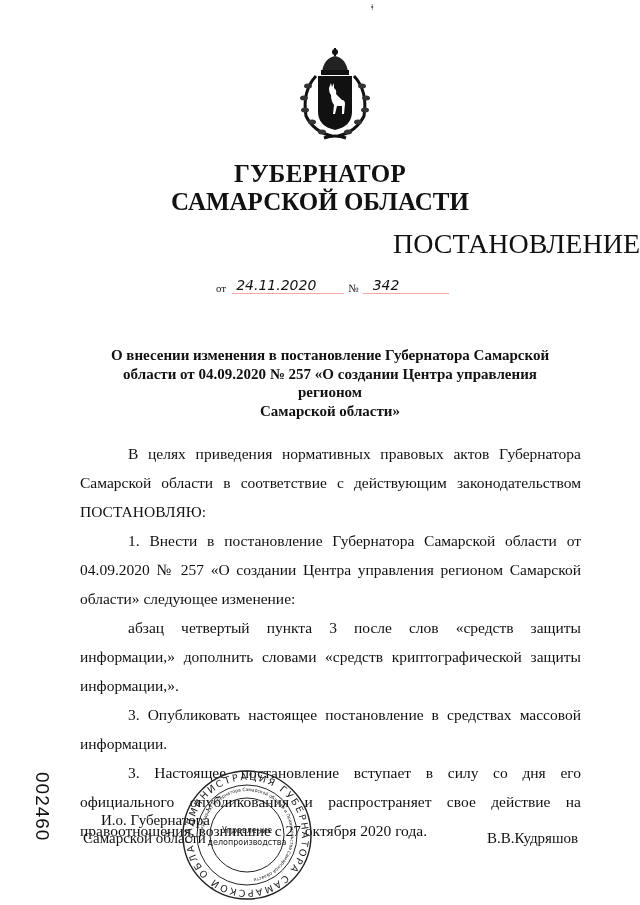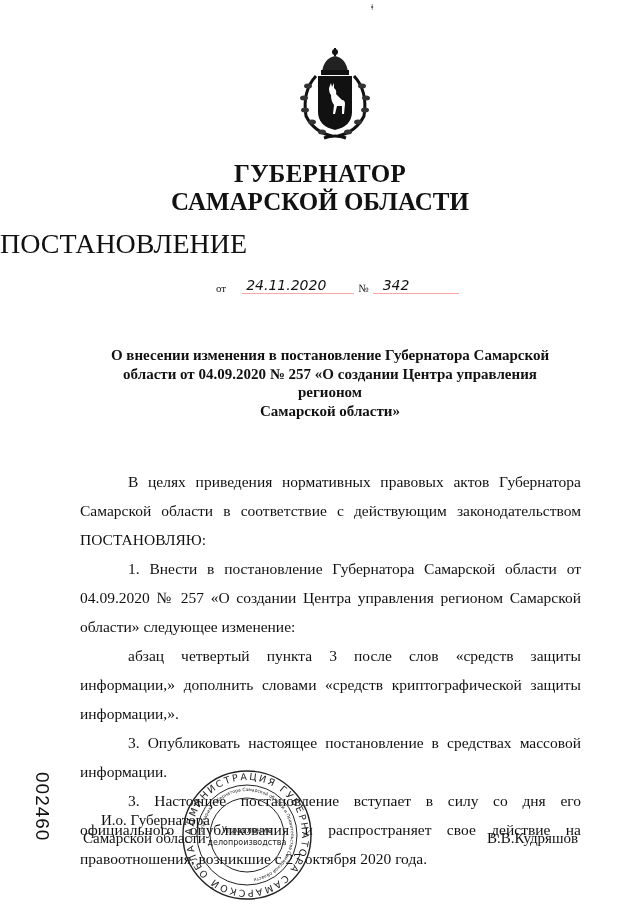--- a/index.html
+++ b/index.html
@@ -3,29 +3,29 @@
 <meta charset="utf-8">
 <style>
   html, body { margin:0; padding:0; background:#fff; }
   body { width:640px; height:905px; position:relative; overflow:hidden; color:#111;
          font-family:"Liberation Serif", "DejaVu Serif", serif; }
   .abs { position:absolute; }
   .emblem { left:296px; top:46px; width:78px; height:96px; }
   .tick { left:371px; top:2px; font-size:9px; }
   .t1 { left:0; width:640px; top:160px; text-align:center; font-weight:bold; font-size:25px; letter-spacing:0.3px; }
   .t2 { left:0; width:640px; top:188px; text-align:center; font-weight:bold; font-size:25px; }
-  .t3 { left:0; width:640px; top:228px; text-align:left; font-size:28px; }
+  .t3 { left:0; width:640px; top:228px; text-align:right; font-size:28px; }
   .dateline { left:216px; top:278px; font-size:11px; display:flex; align-items:flex-end; }
   .hand { font-family:"DejaVu Sans", sans-serif; font-style:italic; font-size:14px; border-bottom:1px solid #fca5a5; display:inline-block; text-align:left; line-height:15px; }
   .date-val { width:108px; padding-left:4px; }
   .num-val { width:76px; padding-left:10px; }
-  .lbl { margin:0 16px 0 0; }
+  .lbl { margin:0 6px 0 0; }
   .lbl2 { margin:0 4px 0 4px; }
   .subject { left:110px; width:440px; top:346px; text-align:center; font-size:15px; line-height:18.5px;font-weight:bold; }
-  .body { left:80px; width:501px; top:439px; font-size:15.5px; line-height:29px;margin-top:28px; }
+  .body { left:80px; width:501px; top:439px; font-size:15.5px; line-height:29px; }
   .body p { margin:0; text-align:justify; text-align-last:left; }
   .ind { text-indent:48px; }
   .vnum { left:31px; top:772px; font-family:"Liberation Sans", sans-serif; font-size:19px; writing-mode:vertical-rl; letter-spacing:1px; }
   .sig1 { left:101px; top:812px; font-size:15px; }
   .sig2 { left:83px; top:830px; font-size:15px; }
   .signer { left:487px; top:830px; font-size:15px;text-align:right; }
   .stamp { left:180px; top:768px; width:134px; height:134px; }
 </style>
 </head>
 <body>

